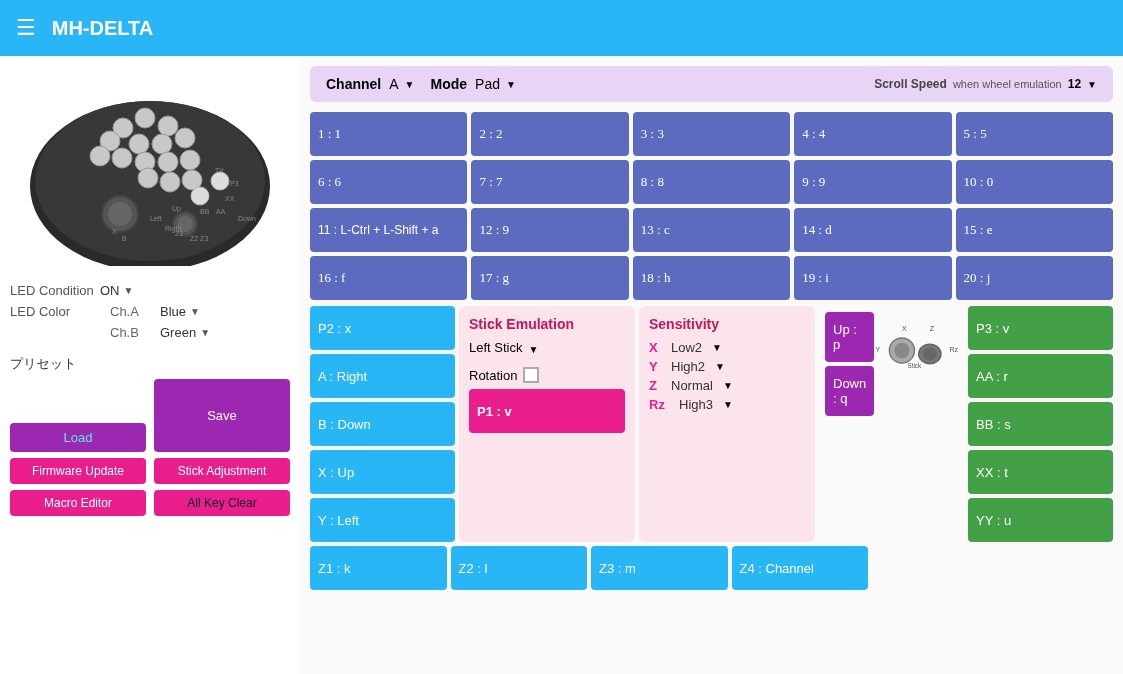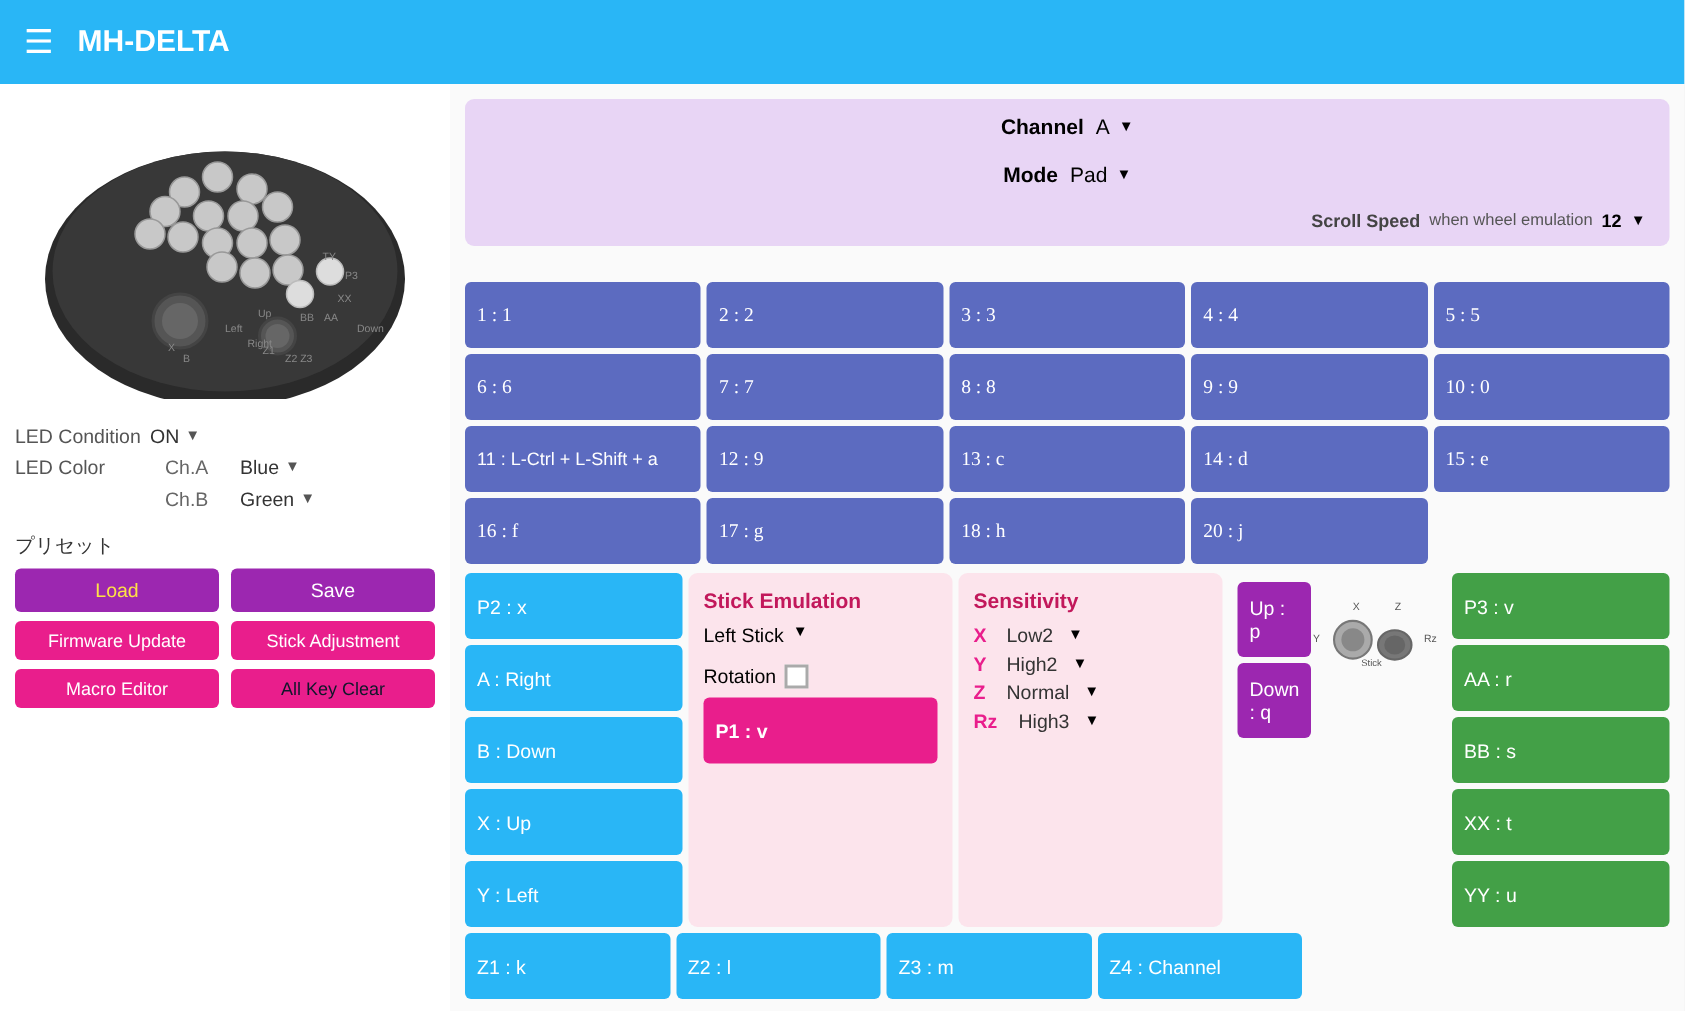--- a/index.html
+++ b/index.html
@@ -47,22 +47,22 @@
     }
     .led-label { width: 90px; color: #555; font-weight: 500; }
     .led-value { color: #333; margin-right: 4px; }
     .dropdown-arrow { color: #555; font-size: 10px; }
     .sub-label { width: 50px; color: #666; margin-left: 10px; }
 
     .preset-section { margin-top: 8px; }
     .preset-label { font-size: 13px; color: #333; margin-bottom: 6px; }
     .btn-row { display: flex; gap: 8px; margin-bottom: 6px; }
     .btn-load {
-      background: #9c27b0; color: #fde047; border: none; border-radius: 4px;
-      padding: 7px 20px; font-size: 13px; cursor: pointer; flex: 1;
+      background: #9c27b0; color: #5eead4; border: none; border-radius: 4px;
+      padding: 7px 20px; font-size: 13px; cursor: pointer; flex: 1; margin-top: 44px;
     }
     .btn-save {
       background: #9c27b0; color: white; border: none; border-radius: 4px;
       padding: 7px 20px; font-size: 13px; cursor: pointer; flex: 1;
     }
     .btn-firmware {
       background: #e91e8c; color: white; border: none; border-radius: 4px;
       padding: 6px 10px; font-size: 12px; cursor: pointer; flex: 1;
     }
     .btn-stick {
@@ -85,22 +85,21 @@
       overflow: hidden;
     }
 
     .channel-bar {
       background: #e8d5f5;
       border-radius: 6px;
       padding: 10px 16px;
       display: flex;
       align-items: center;
       gap: 16px;
-      margin-bottom: 24px;
-      flex-direction: column;
+      margin-bottom: 10px;
     }
     .channel-item { display: flex; align-items: center; gap: 4px; font-size: 14px; }
     .scroll-speed-group { margin-left: auto; font-size: 12px; }
     .scroll-speed-title { font-weight: 600; color: #444; }
     .scroll-speed-sub { color: #555; font-size: 11px; }
 
     .keys-grid {
       display: grid;
       grid-template-columns: repeat(5, 1fr);
       gap: 4px;
@@ -158,21 +157,21 @@
       background: #e91e8c;
     }
 
     .stick-emulation-box {
       background: #fce4ec;
       border-radius: 6px;
       padding: 10px;
       font-size: 13px;
     }
     .stick-em-title { font-weight: 600; color: #c2185b; margin-bottom: 8px; font-size: 14px; }
-    .stick-em-row { display: flex; align-items: flex-start; gap: 6px; margin-bottom: 6px; }
+    .stick-em-row { display: flex; align-items: flex-end; gap: 6px; margin-bottom: 6px; }
     .checkbox-sq { width: 16px; height: 16px; border: 2px solid #aaa; display: inline-block; background: white; }
 
     .sensitivity-box {
       background: #fce4ec;
       border-radius: 6px;
       padding: 10px;
       font-size: 13px;
     }
     .sens-title { font-weight: 600; color: #c2185b; margin-bottom: 8px; font-size: 14px; }
     .sens-row { display: flex; align-items: center; gap: 6px; margin-bottom: 4px; }
@@ -364,20 +363,21 @@
 
       <button class="key-btn-11">11 : L-Ctrl + L-Shift + a</button>
       <button class="key-btn">12 : 9</button>
       <button class="key-btn">13 : c</button>
       <button class="key-btn">14 : d</button>
       <button class="key-btn">15 : e</button>
 
       <button class="key-btn">16 : f</button>
       <button class="key-btn">17 : g</button>
       <button class="key-btn">18 : h</button>
+      <button class="key-btn">19 : i</button>
       <button class="key-btn">20 : j</button>
     </div>
 
     <div class="lower-section">
 
       <div class="left-keys">
         <button class="key-btn-side">P2 : x</button>
         <button class="key-btn-side">A : Right</button>
         <button class="key-btn-side">B : Down</button>
         <button class="key-btn-side">X : Up</button>

